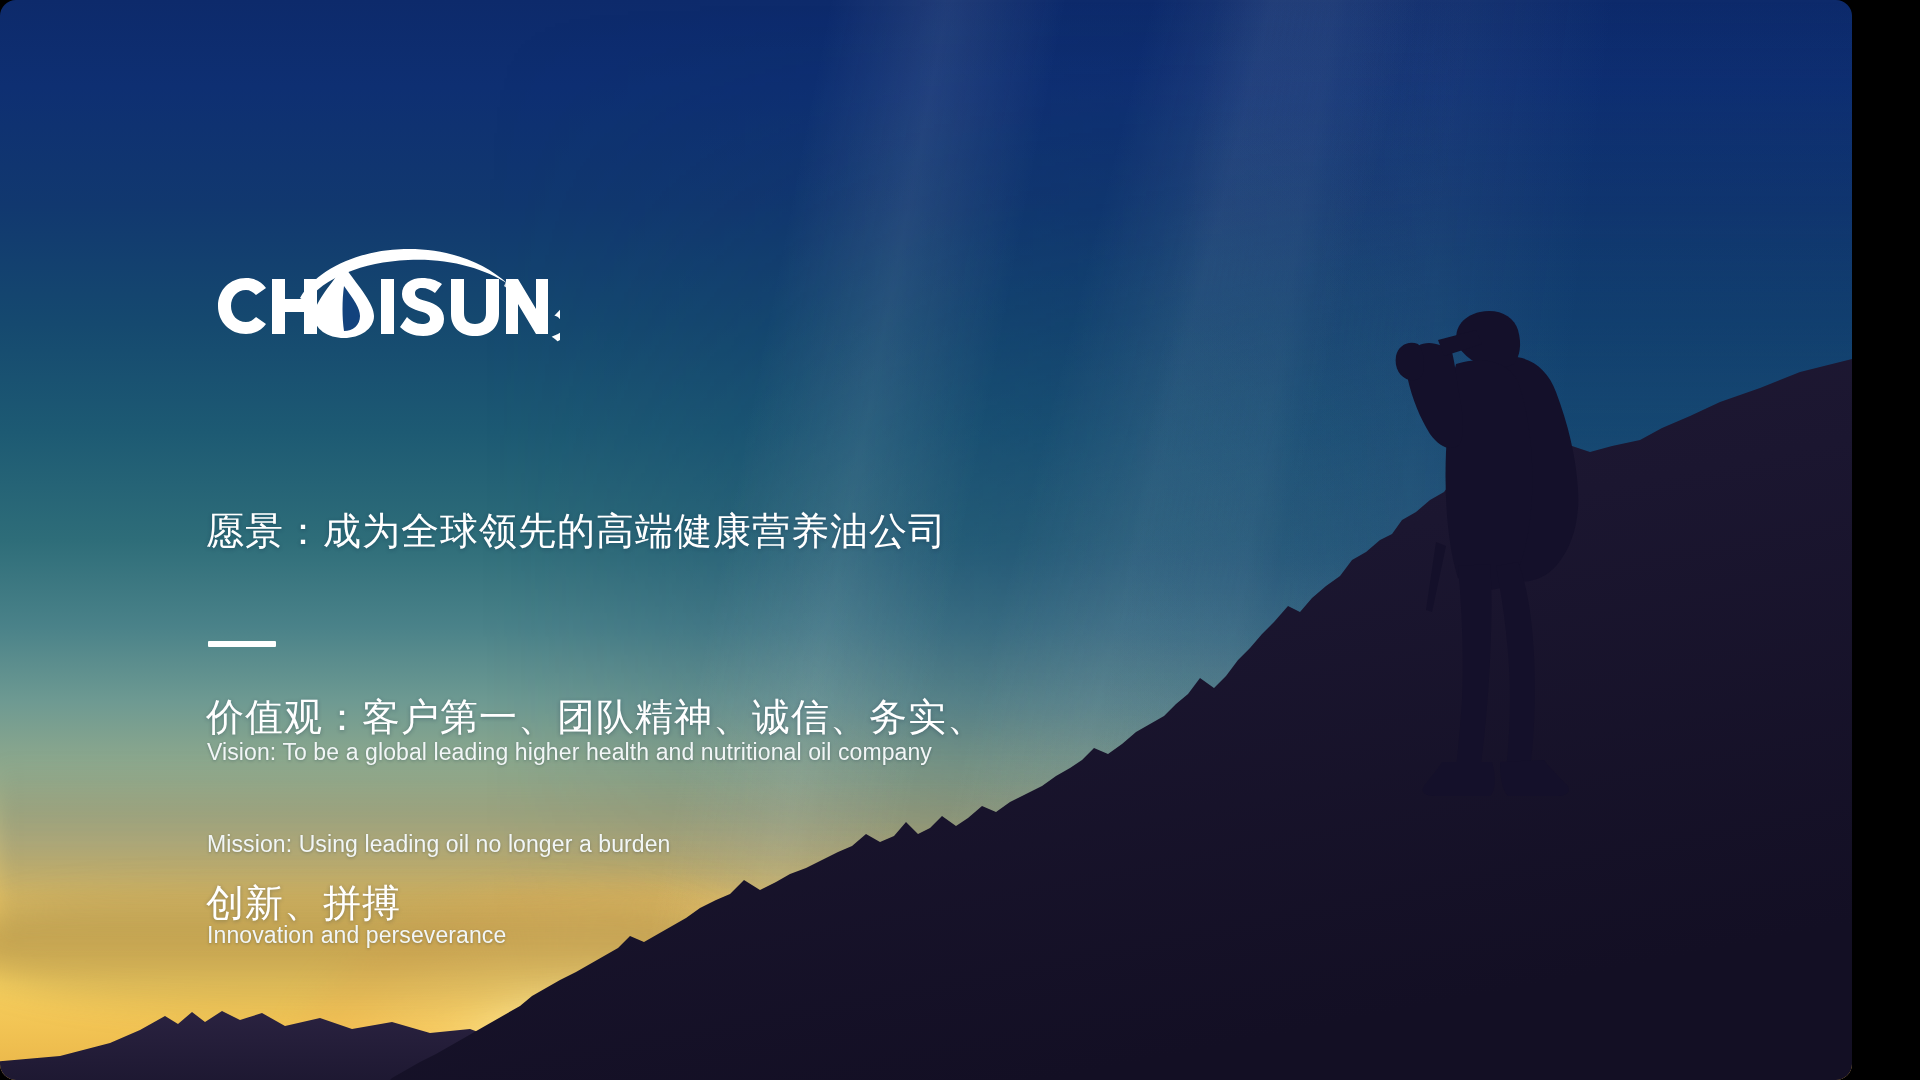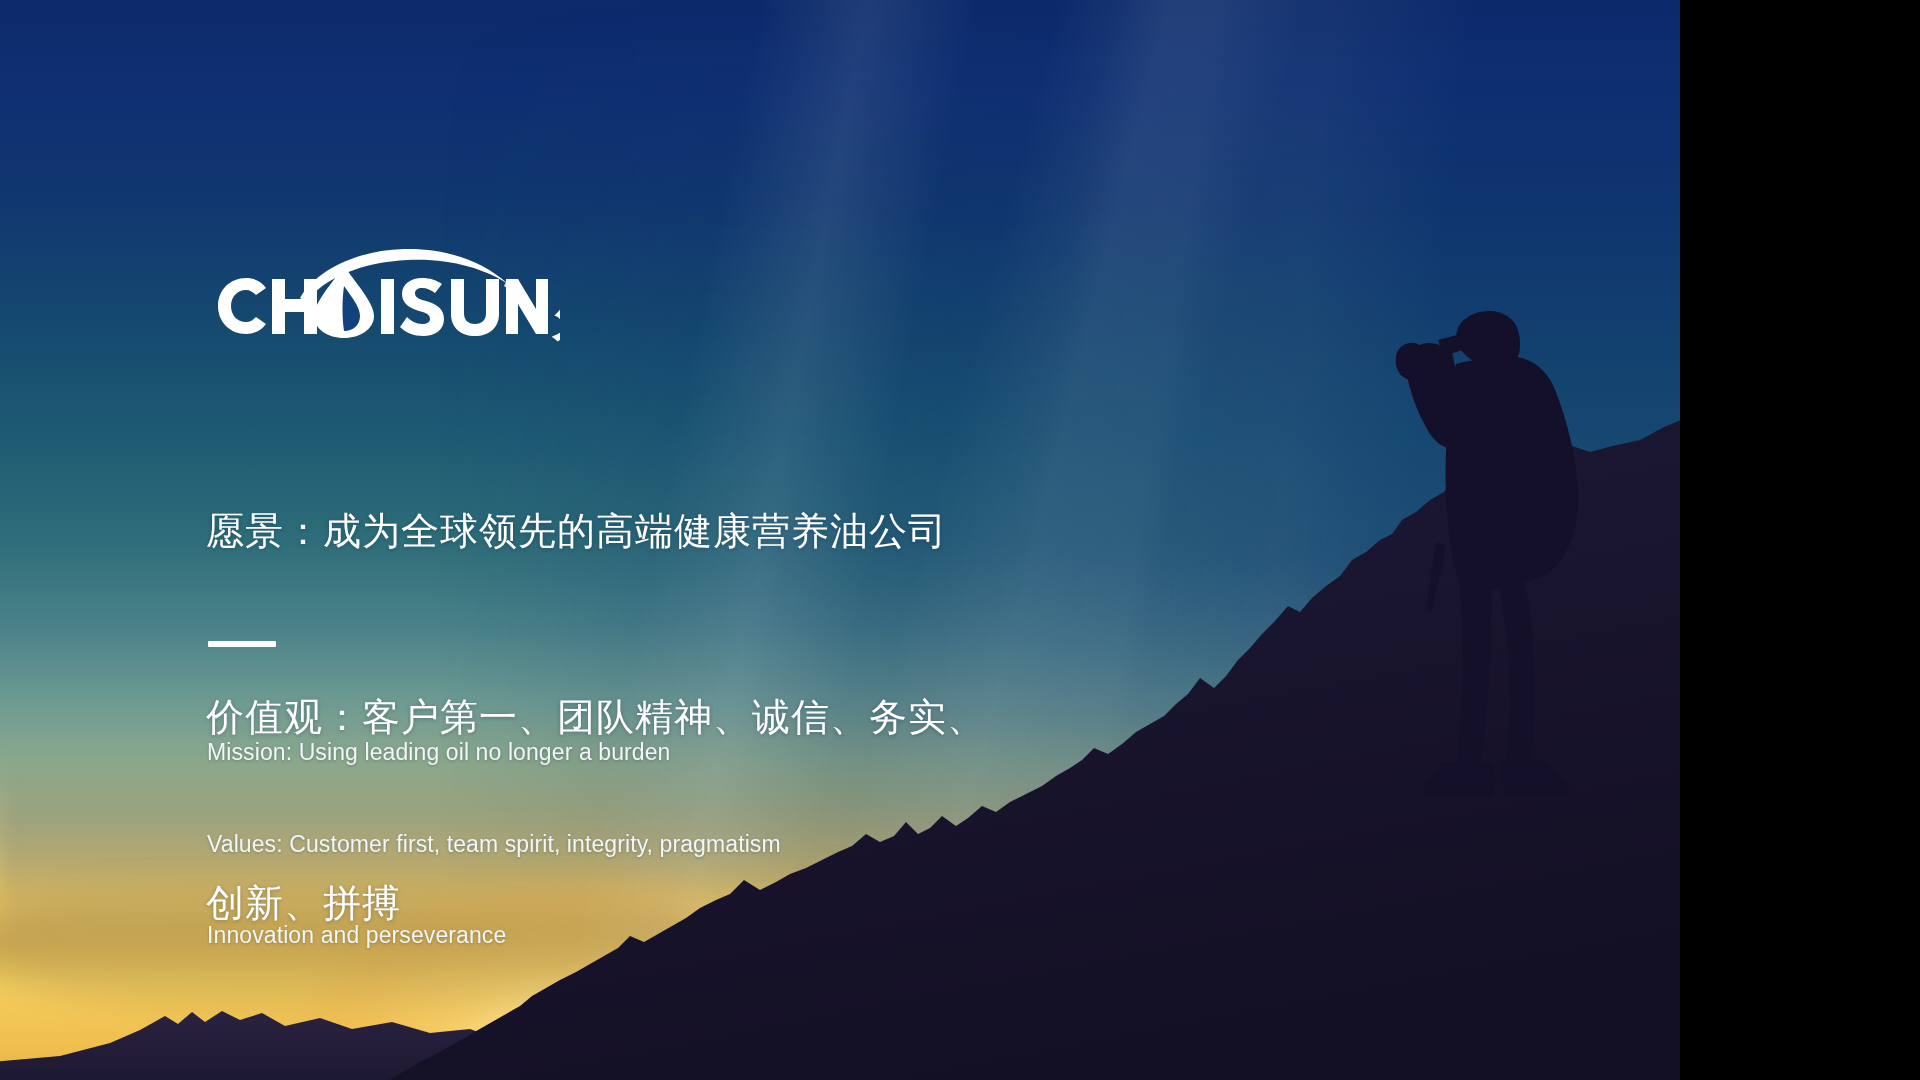--- a/index.html
+++ b/index.html
@@ -3,24 +3,25 @@
 <meta charset="utf-8">
 <title>CHOISUN</title>
 <style>
   html, body {
     margin: 0;
     padding: 0;
     background: #000;
   }
   #stage {
     position: relative;
-    width: 1680px;
+    width: 1852px;
     height: 1080px;
     overflow: hidden;
     font-family: "Liberation Sans", "DejaVu Sans", sans-serif;
+    border-radius: 16px;
     -webkit-font-smoothing: antialiased;
   }
 
   
   .sky {
     position: absolute;
     inset: 0;
     background: linear-gradient(
       to bottom,
       #0d2a6b   0%,
@@ -365,18 +366,18 @@
 
   <div class="cn-block">
     <span class="cn-line">愿景：成为全球领先的高端健康营养油公司</span>
     <span class="cn-line">价值观：客户第一、团队精神、诚信、务实、</span>
     <span class="cn-line">创新、拼搏</span>
   </div>
 
   <div class="divider"></div>
 
   <div class="en-block">
+    <span class="en-line">Vision: To be a global leading higher health and nutritional oil company</span>
     <span class="en-line">Mission: Using leading oil no longer a burden</span>
-    <span class="en-line">Values: Customer first, team spirit, integrity, pragmatism</span>
     <span class="en-line">Innovation and perseverance</span>
   </div>
 
 </div>
 
 </body></html>

